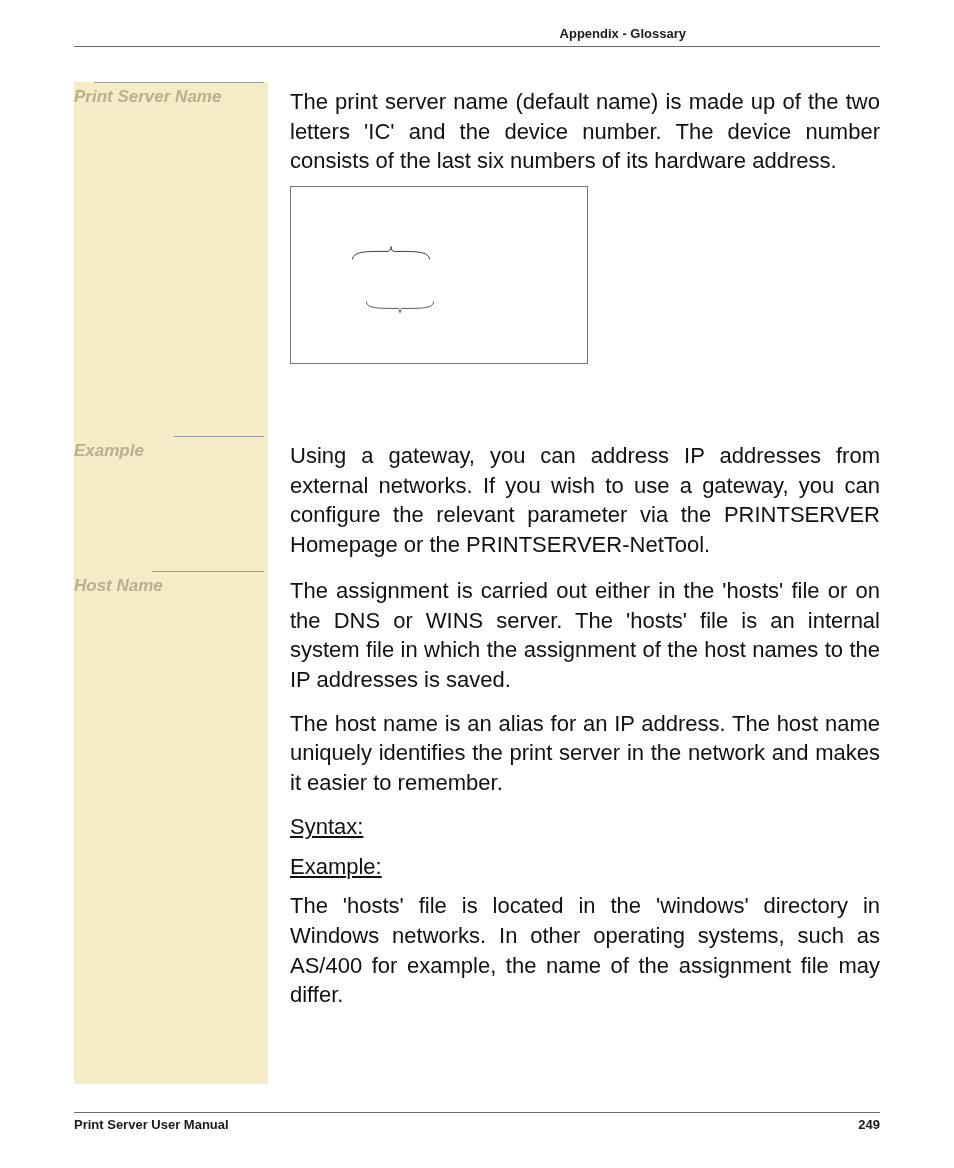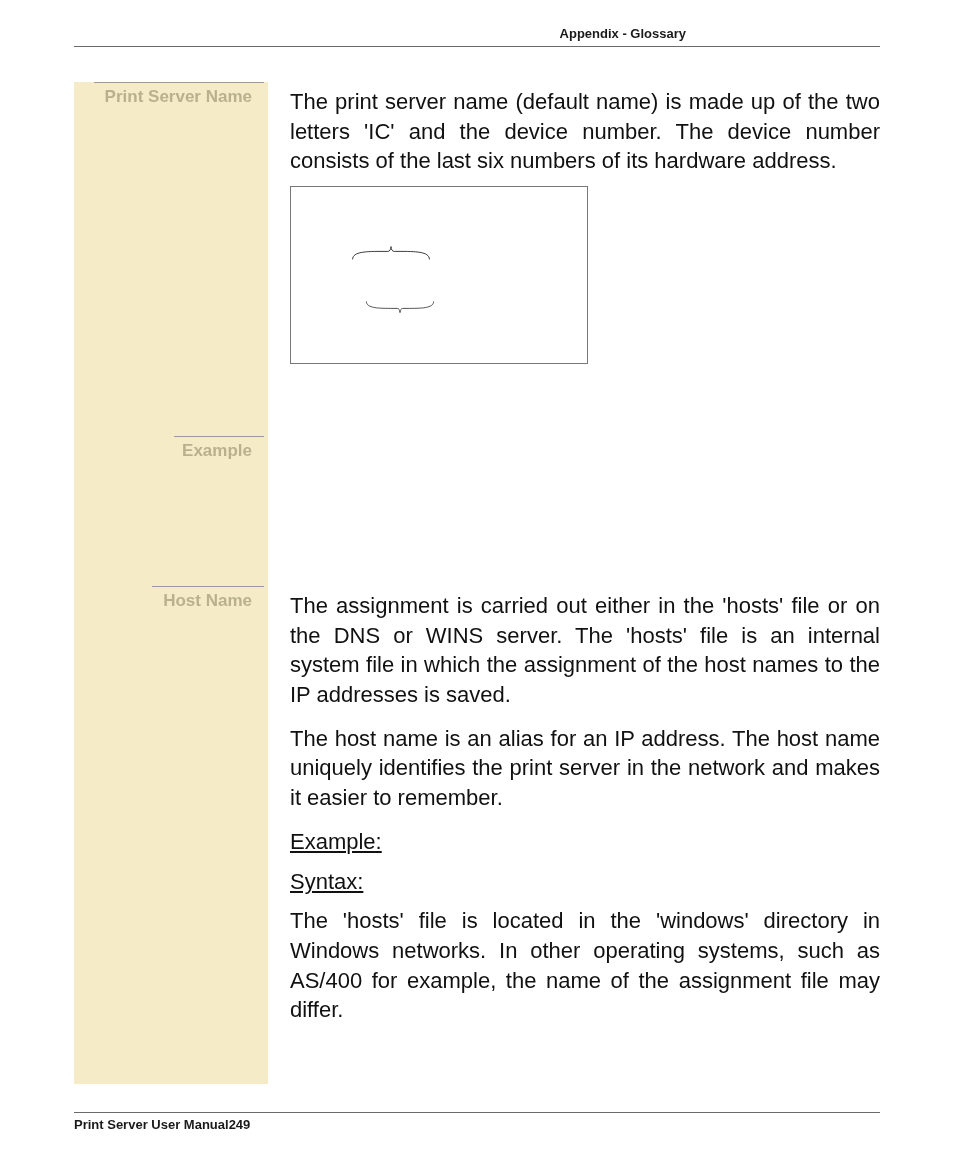--- a/index.html
+++ b/index.html
@@ -3,32 +3,32 @@
 <meta charset="utf-8">
 <style>
   * { box-sizing: border-box; margin: 0; padding: 0; }
   html, body { width: 954px; height: 1168px; background: #ffffff; font-family: "Optima", "Segoe UI", "Helvetica Neue", Arial, sans-serif; color: #1a1a1a; }
   .page { position: relative; width: 760px; height: 1168px; }
   .header { position: absolute; top: 26px; right: 74px; font-size: 13px; font-weight: 600; }
   .hr-top { position: absolute; top: 46px; left: 74px; width: 806px; height: 1px; background: #6a6a6a; }
   .sidebar-bg { position: absolute; top: 82px; left: 74px; width: 194px; height: 1002px; background: #f5ecc7; }
   .section { position: absolute; left: 74px; width: 806px; }
   .term-line { height: 1px; background: #9a9a9a; }
-  .term-col { width: 190px; float: left; text-align: right; padding-right: 12px; }
+  .term-col { width: 190px; float: left; padding-right: 12px; font-style: italic; }
   .term { font-size: 17px; font-weight: 700; color: #b9b18e; line-height: 1.2; }
   .body-col { margin-left: 216px; font-size: 22px; line-height: 1.35; color: #111; }
   .body-col p { margin-bottom: 14px; text-align: justify; }
   .underline { text-decoration: underline; }
   .diagram-box { position: absolute; left: 290px; width: 298px; height: 178px; border: 1px solid #777; background: #fff; }
   .brace-top { position: absolute; top: 58px; left: 58px; width: 84px; height: 16px; }
   .brace-bot { position: absolute; top: 112px; left: 74px; width: 70px; height: 16px; }
   .brace-top svg, .brace-bot svg { width: 100%; height: 100%; overflow: visible; }
   .footer { position: absolute; bottom: 36px; left: 74px; width: 806px; }
   .footer-line { height: 1px; background: #6a6a6a; margin-bottom: 4px; }
-  .footer-text { font-size: 13px; font-weight: 600; display: flex; }
+  .footer-text { font-size: 13px; font-weight: 600; display: flex; justify-content: space-between; }
 </style>
 </head>
 <body>
 
 <div class="page">
 
   <div class="header">Appendix - Glossary</div>
   <div class="hr-top"></div>
 
   <div class="sidebar-bg"></div>
@@ -56,33 +56,36 @@
         </svg>
     </div>
   </div>
 
   <div class="section" style="top:436px;">
     <div style="width:190px;">
         <div class="term-line" style="width:90px; margin-left:100px;"></div>
       </div>
     <div style="clear:both; height:4px;"></div>
     <div class="term-col"><span class="term">Example</span></div>
+    <div class="body-col">
+      <p>Using a gateway, you can address IP addresses from external networks. If you wish to use a gateway, you can configure the relevant parameter via the PRINTSERVER Homepage or the PRINTSERVER-NetTool.</p>
+    </div>
   </div>
 
-  <div class="section" style="top:586px;">
+  <div class="section" style="top:571px;">
     <div style="width:190px;">
         <div class="term-line" style="width:112px; margin-left:78px;"></div>
       </div>
     <div style="clear:both; height:4px;"></div>
     <div class="term-col"><span class="term">Host Name</span></div>
     <div class="body-col">
       <p>The assignment is carried out either in the 'hosts' file or on the DNS or WINS server. The 'hosts' file is an internal system file in which the assignment of the host names to the IP addresses is saved.</p>
       <p>The host name is an alias for an IP address. The host name uniquely identifies the print server in the network and makes it easier to remember.</p>
+      <p class="underline" style="margin-bottom:10px;">Syntax:</p>
       <p class="underline" style="margin-bottom:10px;">Example:</p>
-      <p class="underline" style="margin-bottom:10px;">Syntax:</p>
       <p>The 'hosts' file is located in the 'windows' directory in Windows networks. In other operating systems, such as AS/400 for example, the name of the assignment file may differ.</p>
     </div>
   </div>
 
   <div class="footer">
     <div class="footer-line"></div>
     <div class="footer-text">
       <span>Print Server User Manual</span>
       <span>249</span>
     </div>

